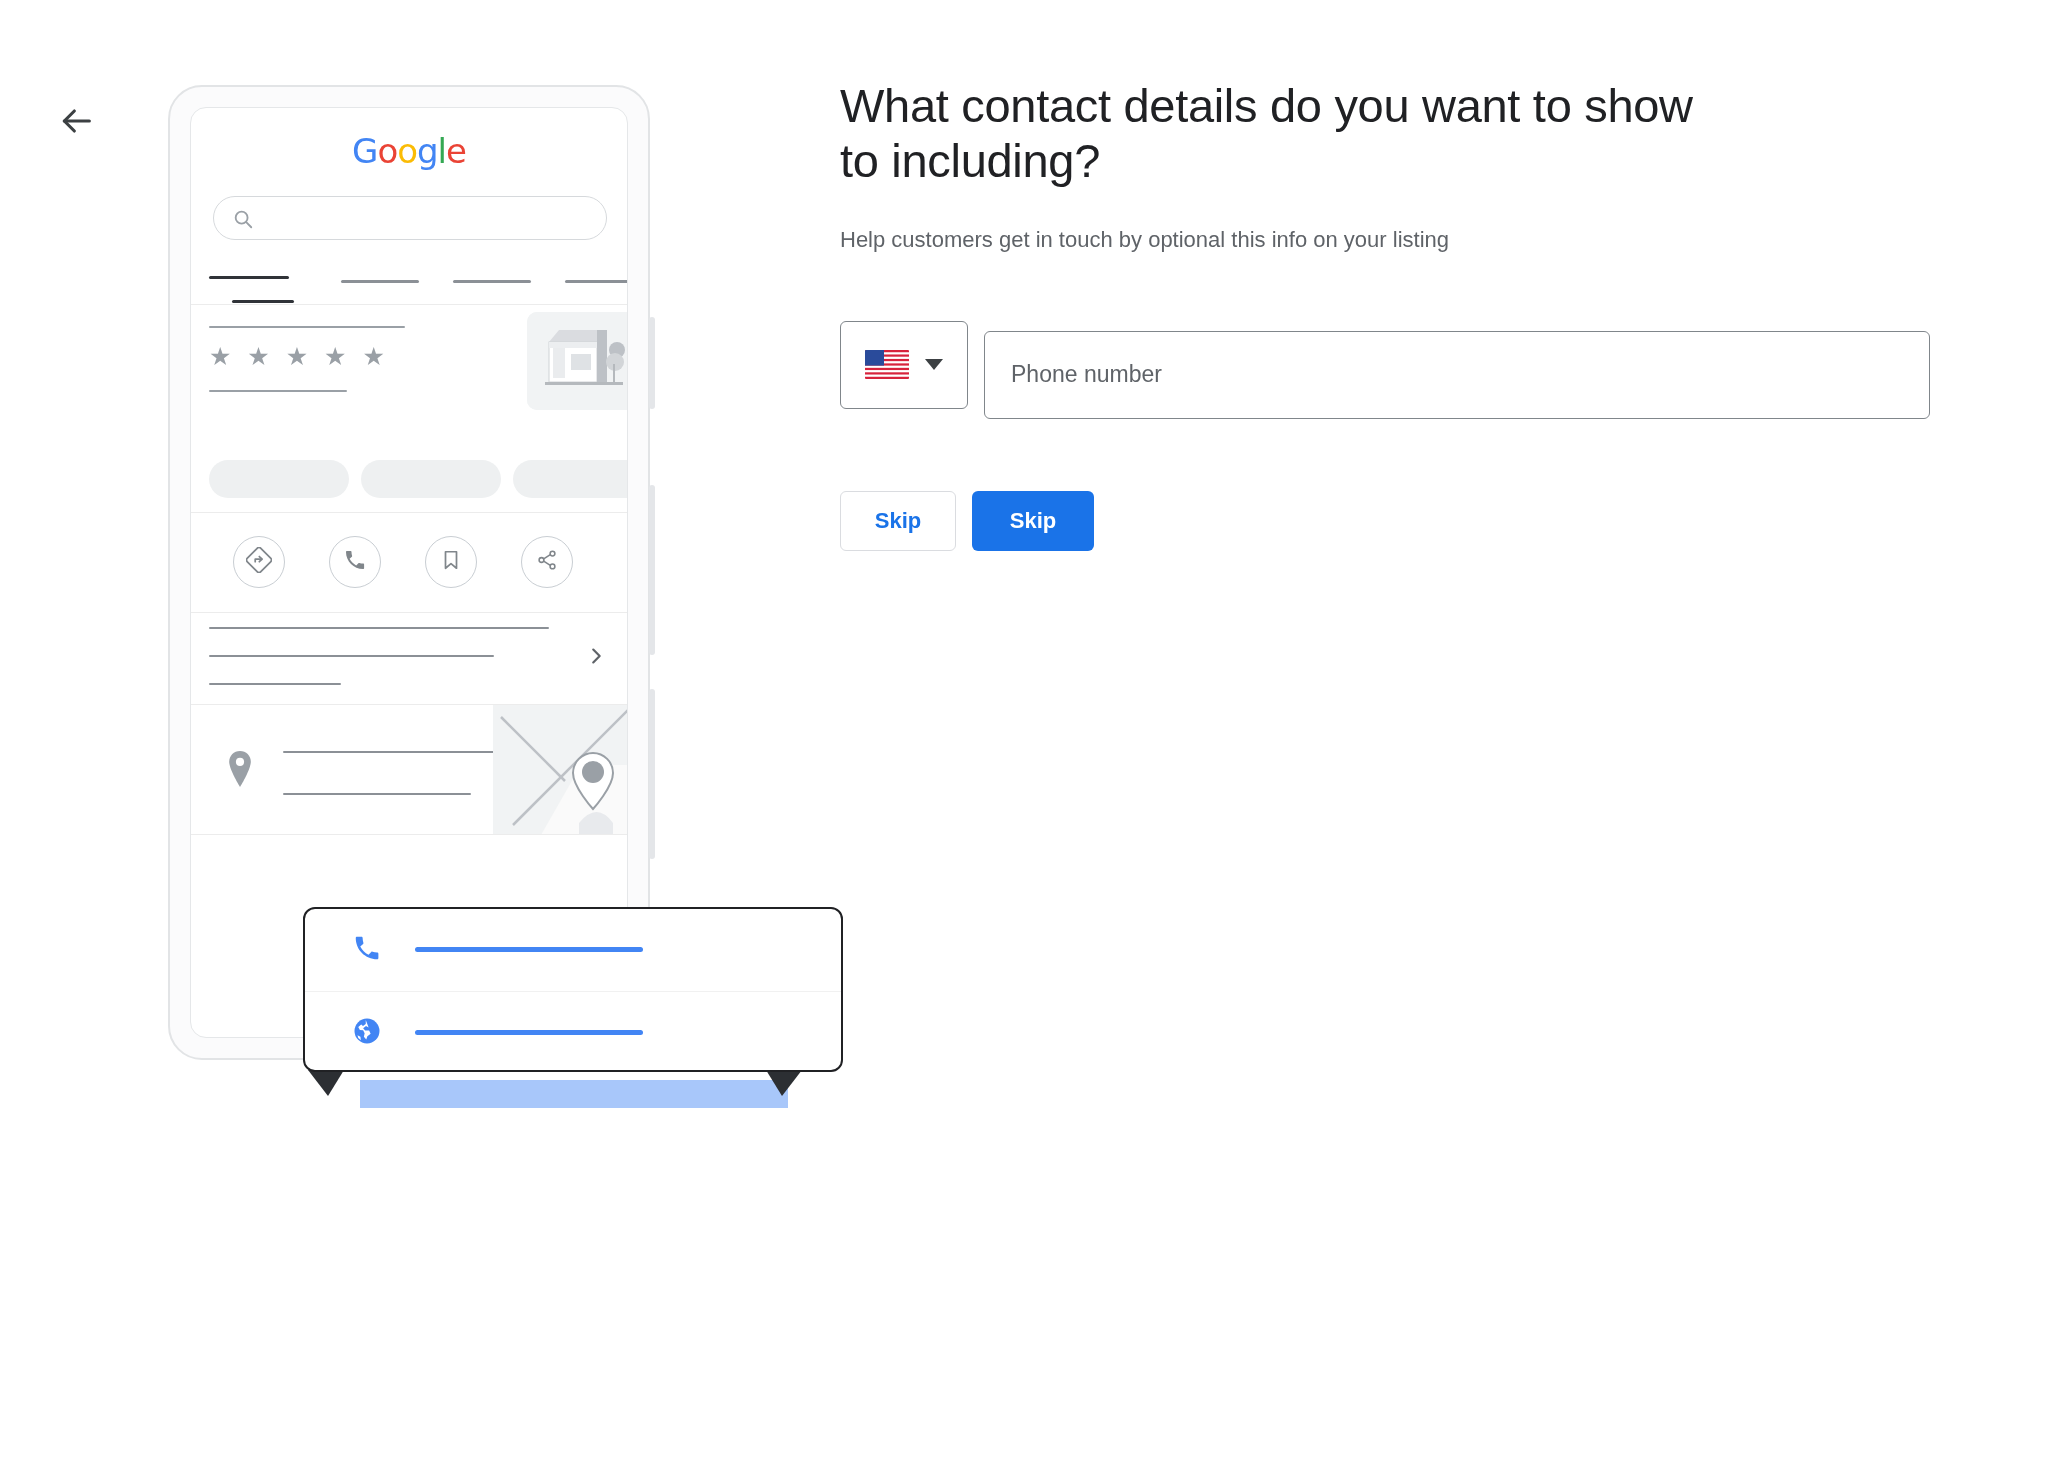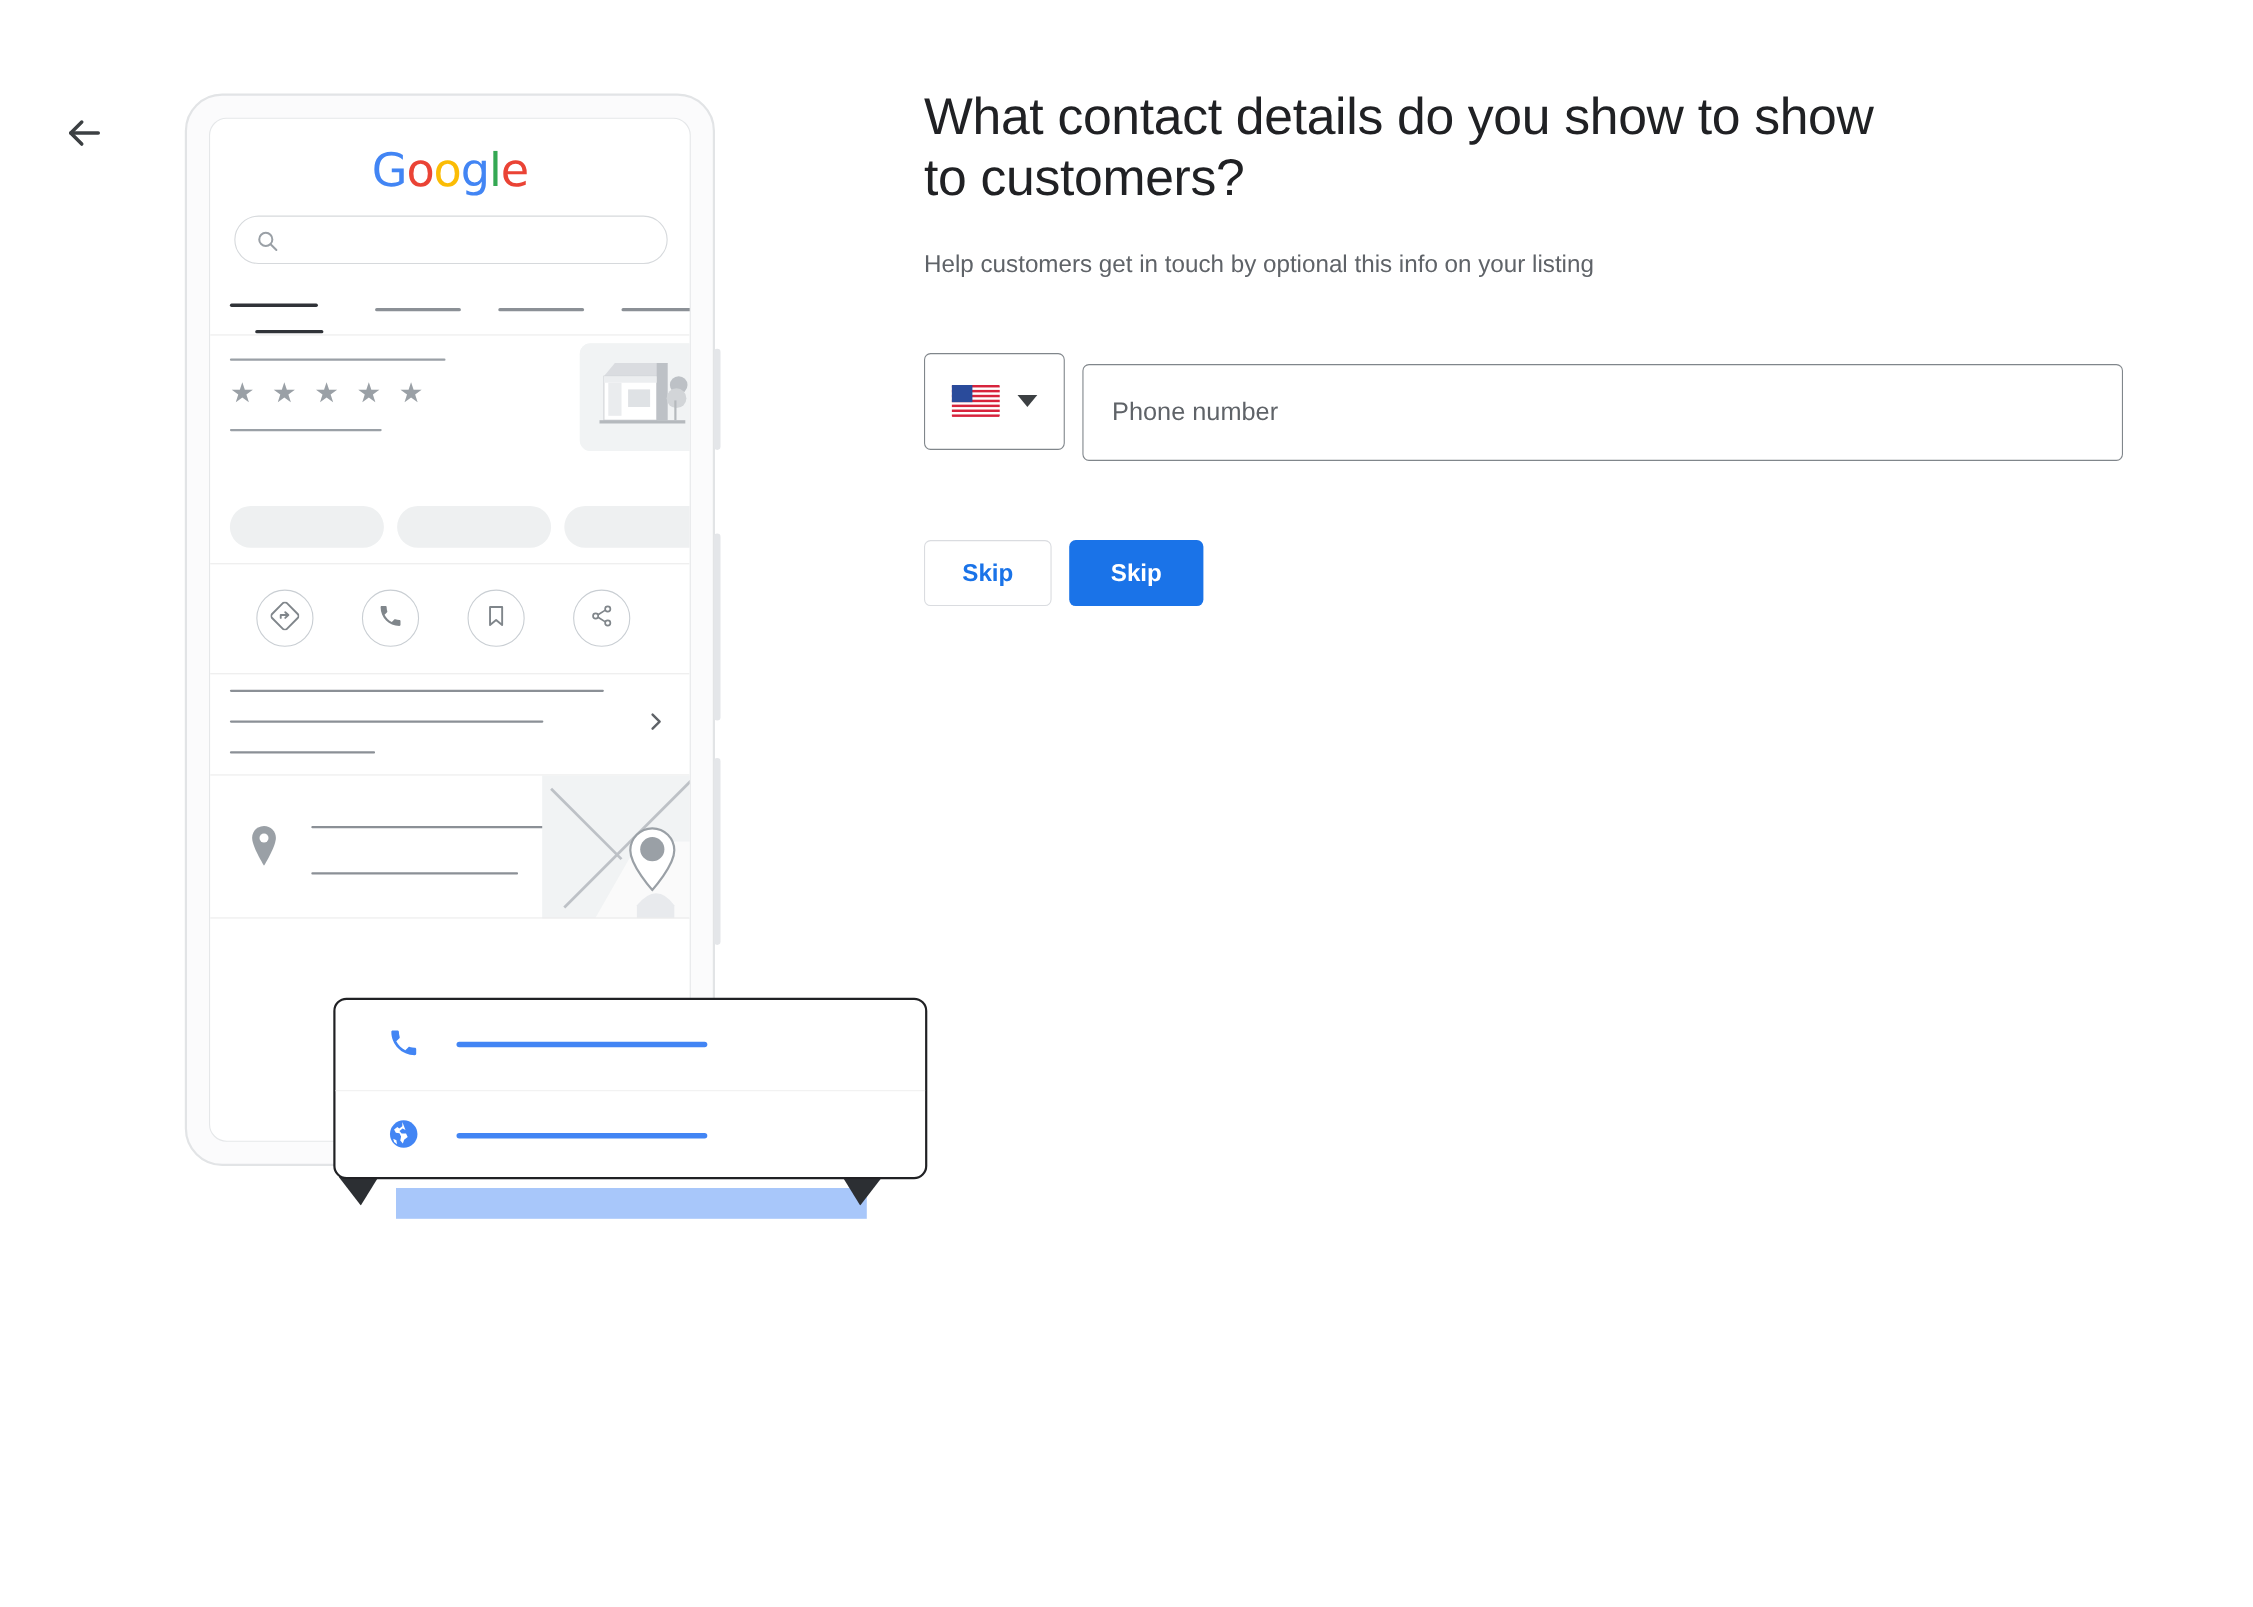--- a/index.html
+++ b/index.html
@@ -44,21 +44,21 @@
     border: 1px solid #e5e7e9;
     border-radius: 16px;
     overflow: hidden;
   }
 
   
   .glogo {
     position: absolute; left: 0; right: 0; top: 26px;
     text-align: center;
     font-family: "DejaVu Sans", sans-serif;
-    font-size: 42px; font-weight: 400; letter-spacing: -1px;
+    font-size: 34px; font-weight: 400; letter-spacing: -1px;
     line-height: 1;
   }
   .glogo span { display: inline-block; }
   .gb { color: #4285F4; } .gr { color: #EA4335; }
   .gy { color: #FBBC05; } .gg { color: #34A853; }
 
   
   .searchbar {
     position: absolute; left: 22px; top: 88px;
     width: 394px; height: 44px;
@@ -358,21 +358,21 @@
             <path d="M11 3.2 v3.1 l-2.2 1.6 -1.4 -1.1 -2.4 1.9 1.3 2.4 2.6 0.2 1.2 2.4 -0.6 2.9 1.9 2.2 0.9 -2.7 2.6 -1.9 -1.2 -2.6 -3.2 0 -1.6 -1.8 2.3 -1.9 2.1 1.2" fill="#fff"></path>
             <path d="M4.4 15.4 l2.3 1.1 0.4 2.8 -2.1 -1.6z" fill="#fff"></path>
           </svg>
         </span>
         <div class="hl-line"></div>
       </div>
     </div>
   </div>
 
   <div class="form">
-    <h1 class="headline">What contact details do you show to show to customers?</h1>
+    <h1 class="headline">What contact details do you want to show to including?</h1>
     <p class="subhead">Help customers get in touch by optional this info on your listing</p>
 
     <div class="field-row">
       <div class="country-select">
         <span class="flag">
           <svg width="44" height="29" viewBox="0 0 44 29">
             <rect width="44" height="29" fill="#ffffff"></rect>
             <g fill="#d7233c">
               <rect y="0" width="44" height="2.23"></rect>
                 <rect y="4.46" width="44" height="2.23"></rect>

